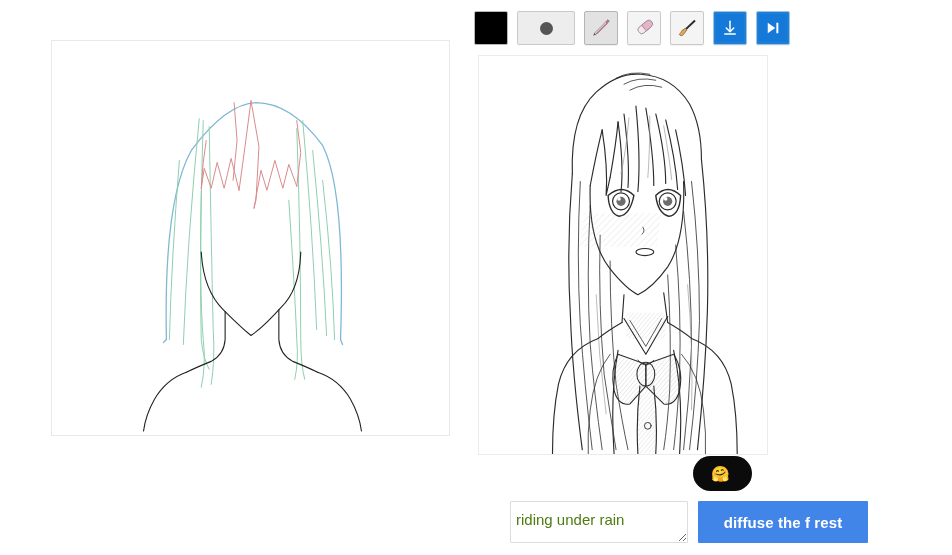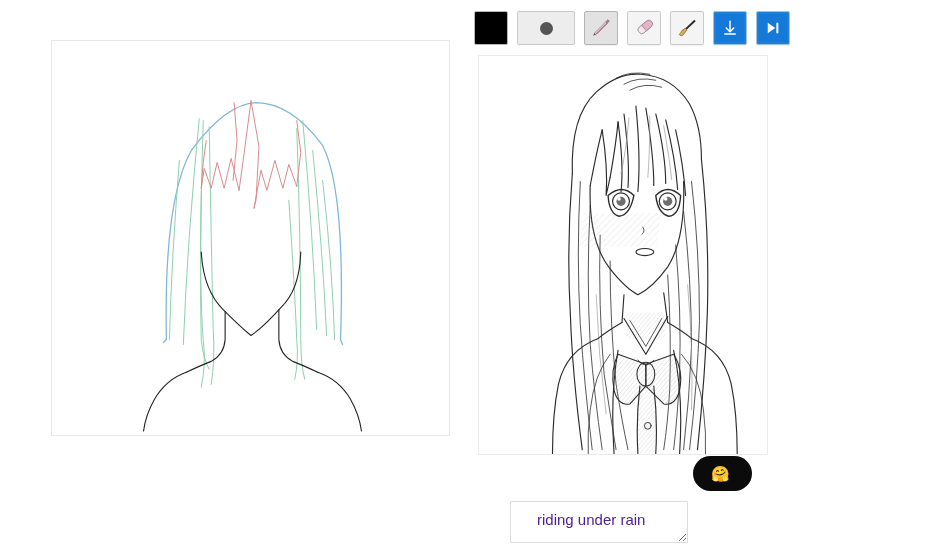--- a/index.html
+++ b/index.html
@@ -95,22 +95,22 @@
   
   #prompt-row {
     position: absolute; left: 510px; top: 501px;
     display: flex; align-items: flex-start; gap: 10px;
   }
   #prompt-textarea {
     width: 178px; height: 42px;
     border: 1px solid #dcdcdc;
     background: #fff;
     font-family: "Liberation Sans", sans-serif;
-    font-size: 15px; color: #4c1d95;
-    padding: 10px 26px;
+    font-size: 15px; color: #4d7c0f;
+    padding: 10px 5px;
     resize: both;
     outline: none;
     line-height: 1.1;
     overflow: hidden;
     border-radius: 1px;
   }
   #diffuse-button {
     width: 170px; height: 42px;
     background: #4285e8;
     border: none;
@@ -327,15 +327,16 @@
       </g>
     </svg>
   </div>
 
   <div id="share-to-community-button">
     <span class="hf-emoji">🤗</span>
   </div>
 
   <div id="prompt-row">
     <textarea id="prompt-textarea" placeholder="" style="">riding under rain</textarea>
+    <button id="diffuse-button">diffuse the f rest</button>
   </div>
 
 </div>
 
 </body></html>

